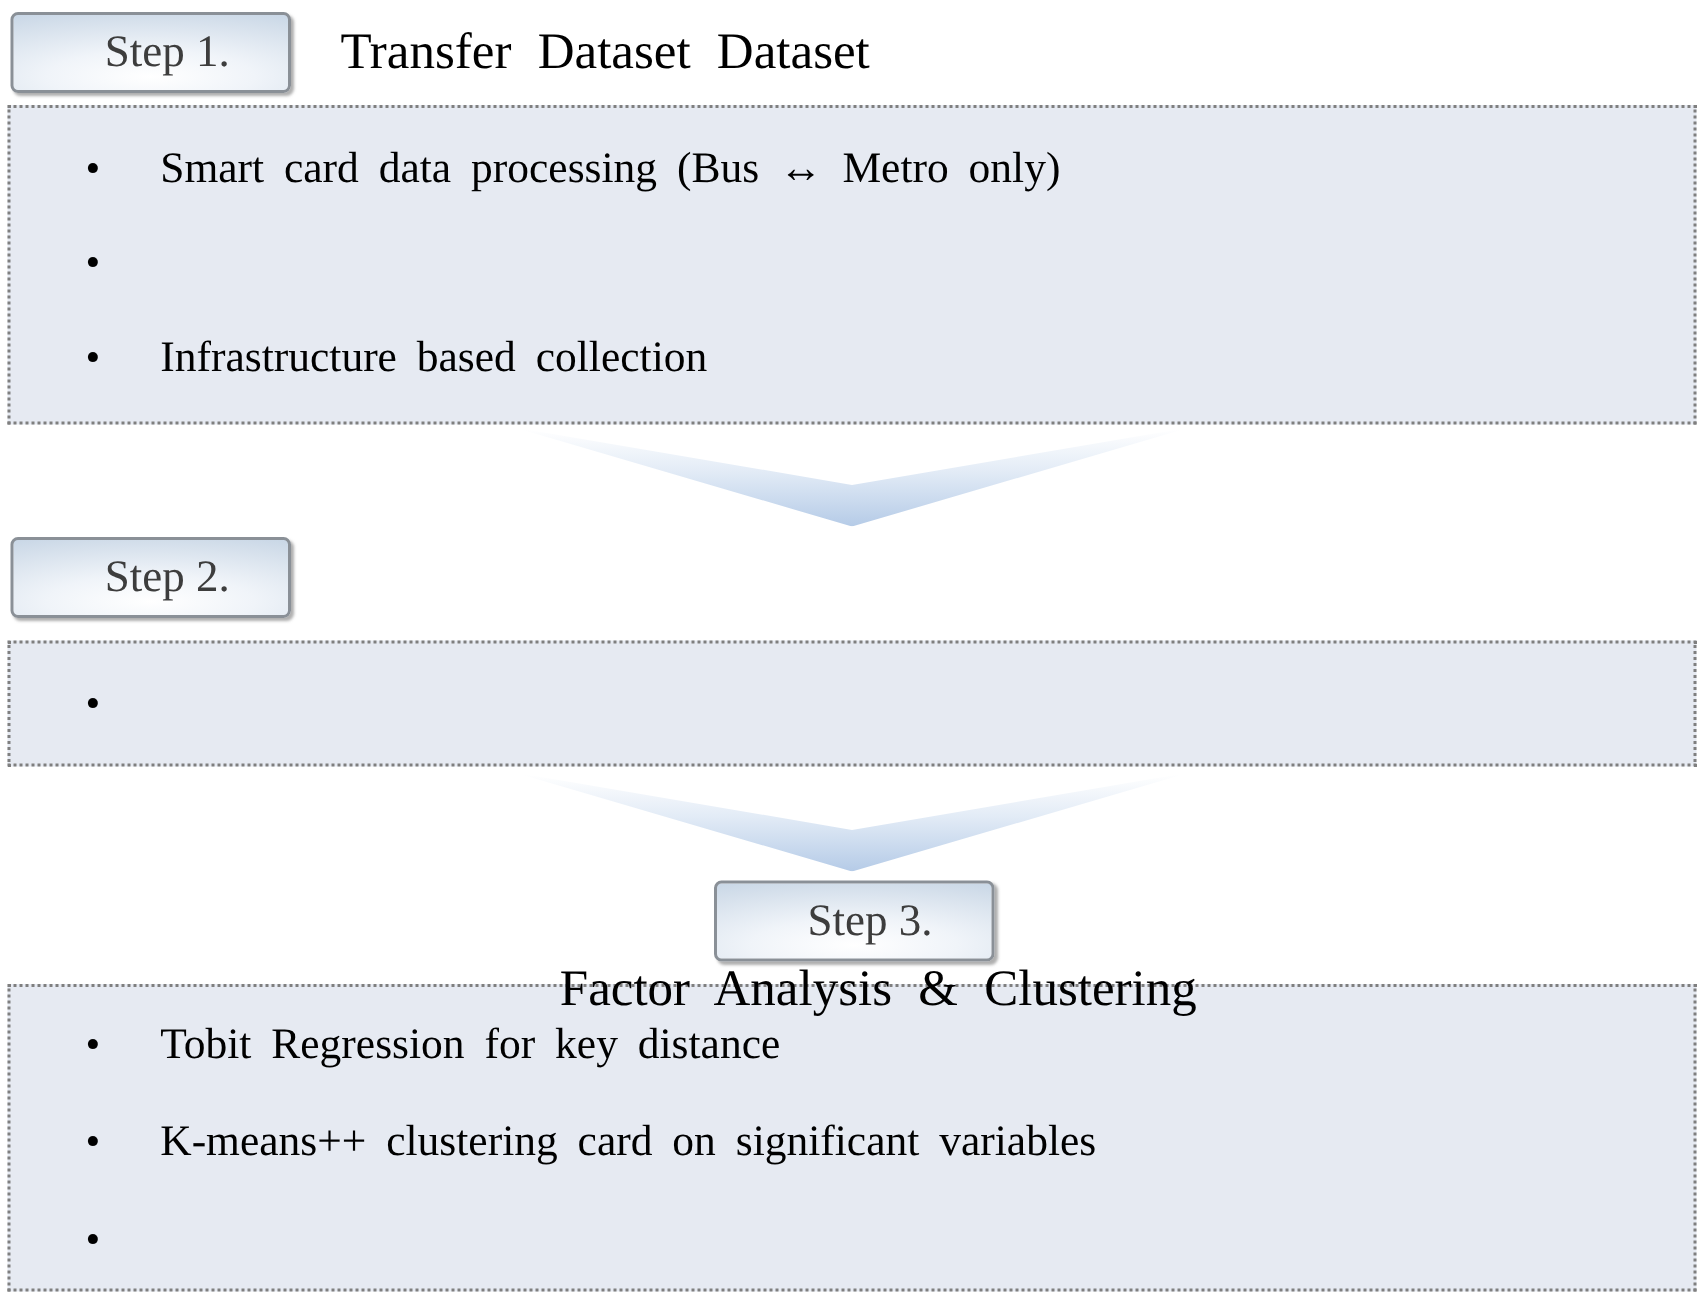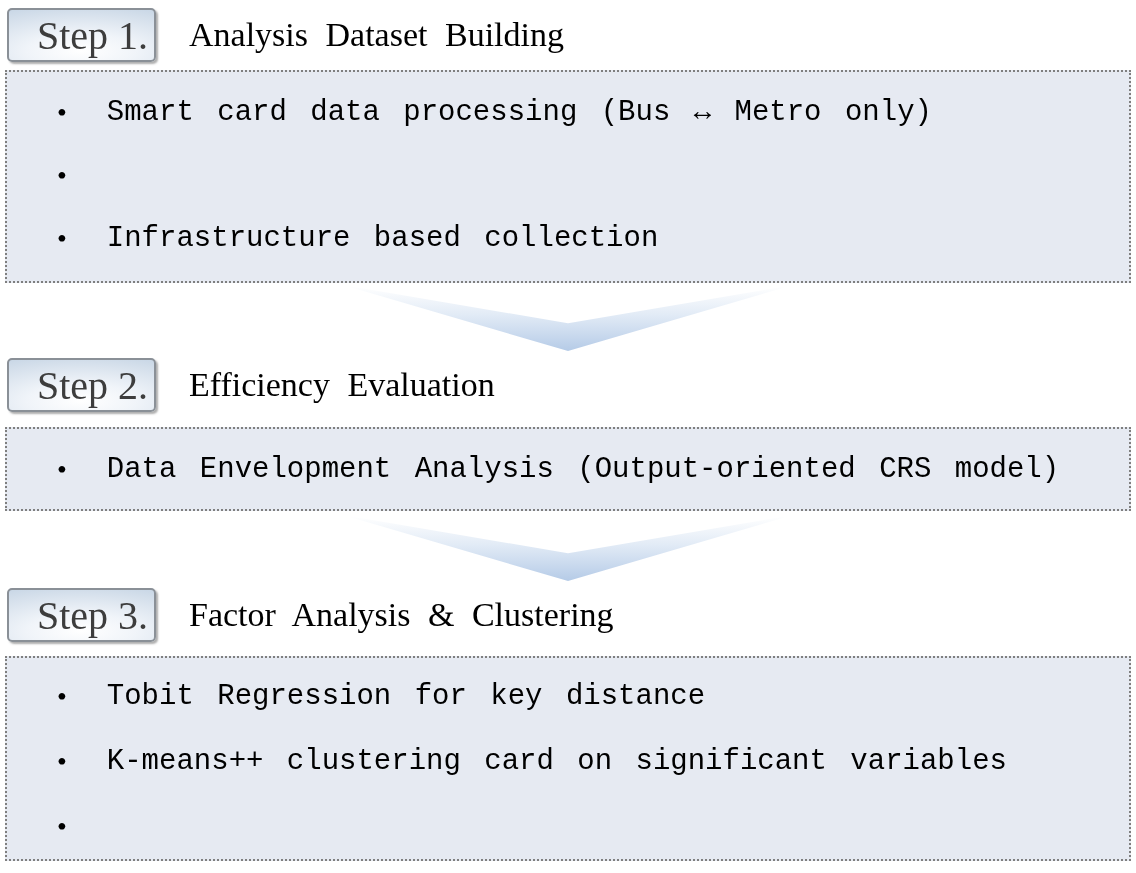--- a/index.html
+++ b/index.html
@@ -16,33 +16,33 @@
     box-sizing: border-box;
     padding: 7px 5px 0 5px;
   }
   .step-header {
     display: flex;
     align-items: center;
     height: 56px;
     padding-left: 2px;
   }
   .step-badge {
-    width: 149px;
+    width: 187px;
     height: 54px;
     box-sizing: border-box;
     flex: 0 0 auto;
     border: 2px solid #8a9097;
     border-radius: 5px;
     background: radial-gradient(ellipse 135% 125% at 50% 82%,
                 #ffffff 0%, #f0f4f9 28%, #d4dfeb 62%, #b4c8dd 100%);
     box-shadow: 2px 2px 2px rgba(110,110,110,0.55);
     display: flex;
     align-items: center;
     justify-content: center;
-    font-size: 40px;
+    font-size: 30px;
     color: #3d3d3d;
     padding-left: 22px;
   }
   .step-title {
     margin: 0 0 0 33px;
     font-size: 34px;
     font-weight: normal;
     color: #000000;
     word-spacing: 9px;
     white-space: nowrap;
@@ -66,51 +66,51 @@
     font-size: 29px;
     color: #000000;
     word-spacing: 6px;
     white-space: nowrap;
   }
   .bullet-dot {
     flex: 0 0 auto;
     font-size: 28px;
     line-height: 1;
   }
-  .li-text { margin-left: 40px; font-family: Liberation Mono, monospace; }
+  .li-text { margin-left: 40px; }
 
   .panel-1 { height: 213px; padding-top: 9px; margin-top: 7px; }
   .panel-2 { height: 84px;  padding-top: 9px; margin-top: 14px; }
   .panel-3 { height: 205px; padding-top: 6px; margin-top: 13px; }
   .panel-3 li { height: 65px; }
 
   .arrow-row {
     display: flex;
     justify-content: center;
     height: 66px;
   }
   .arrow-row-1 { margin-top: 2px; }
   .arrow-row-2 { margin-top: 4px; }
   .down-arrow {
     width: 450px;
     height: 66px;
     background: linear-gradient(180deg, #ffffff 2%, #e2ebf6 45%, #b5cbe7 100%);
     clip-path: polygon(0 0, 50% 58%, 100% 0, 50% 100%);
   }
   .hdr-2 { margin-top: 6px; }
-  .hdr-3 { margin-top: 6px; }
+  .hdr-3 { margin-top: 6px; flex-direction: column; }
 </style>
 </head>
 <body>
 
 <div class="canvas">
 
   <div class="step-header">
     <div class="step-badge">Step 1.</div>
-    <h2 class="step-title">Analysis Dataset Building</h2>
+    <h2 class="step-title">Transfer Dataset Dataset</h2>
   </div>
   <div class="panel panel-1">
     <ul>
       <li>
         <span class="bullet-dot">•</span>
         <span class="li-text">Smart card data processing (Bus ↔ Metro only)</span>
       </li>
       <li>
         <span class="bullet-dot">•</span>
       </li>
@@ -120,27 +120,25 @@
       </li>
     </ul>
   </div>
 
   <div class="arrow-row arrow-row-1">
     <div class="down-arrow"></div>
   </div>
 
   <div class="step-header hdr-2">
     <div class="step-badge">Step 2.</div>
-    <h2 class="step-title">Efficiency Evaluation</h2>
   </div>
   <div class="panel panel-2">
     <ul>
       <li>
         <span class="bullet-dot">•</span>
-        <span class="li-text">Data Envelopment Analysis (Output-oriented CRS model)</span>
       </li>
     </ul>
   </div>
 
   <div class="arrow-row arrow-row-2">
     <div class="down-arrow"></div>
   </div>
 
   <div class="step-header hdr-3">
     <div class="step-badge">Step 3.</div>

